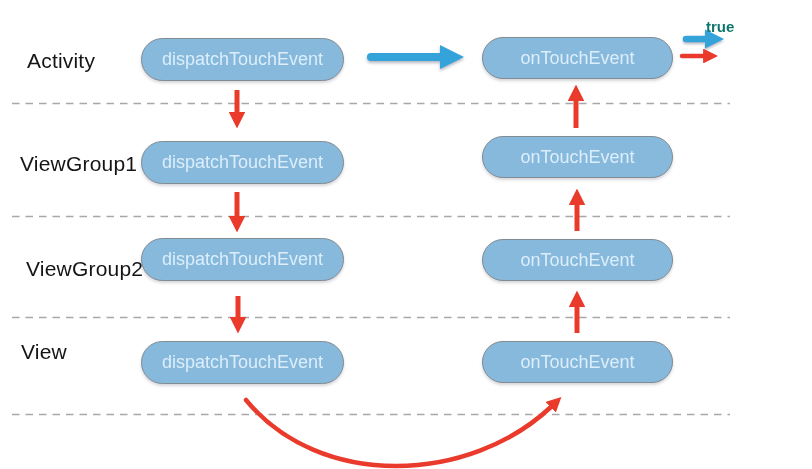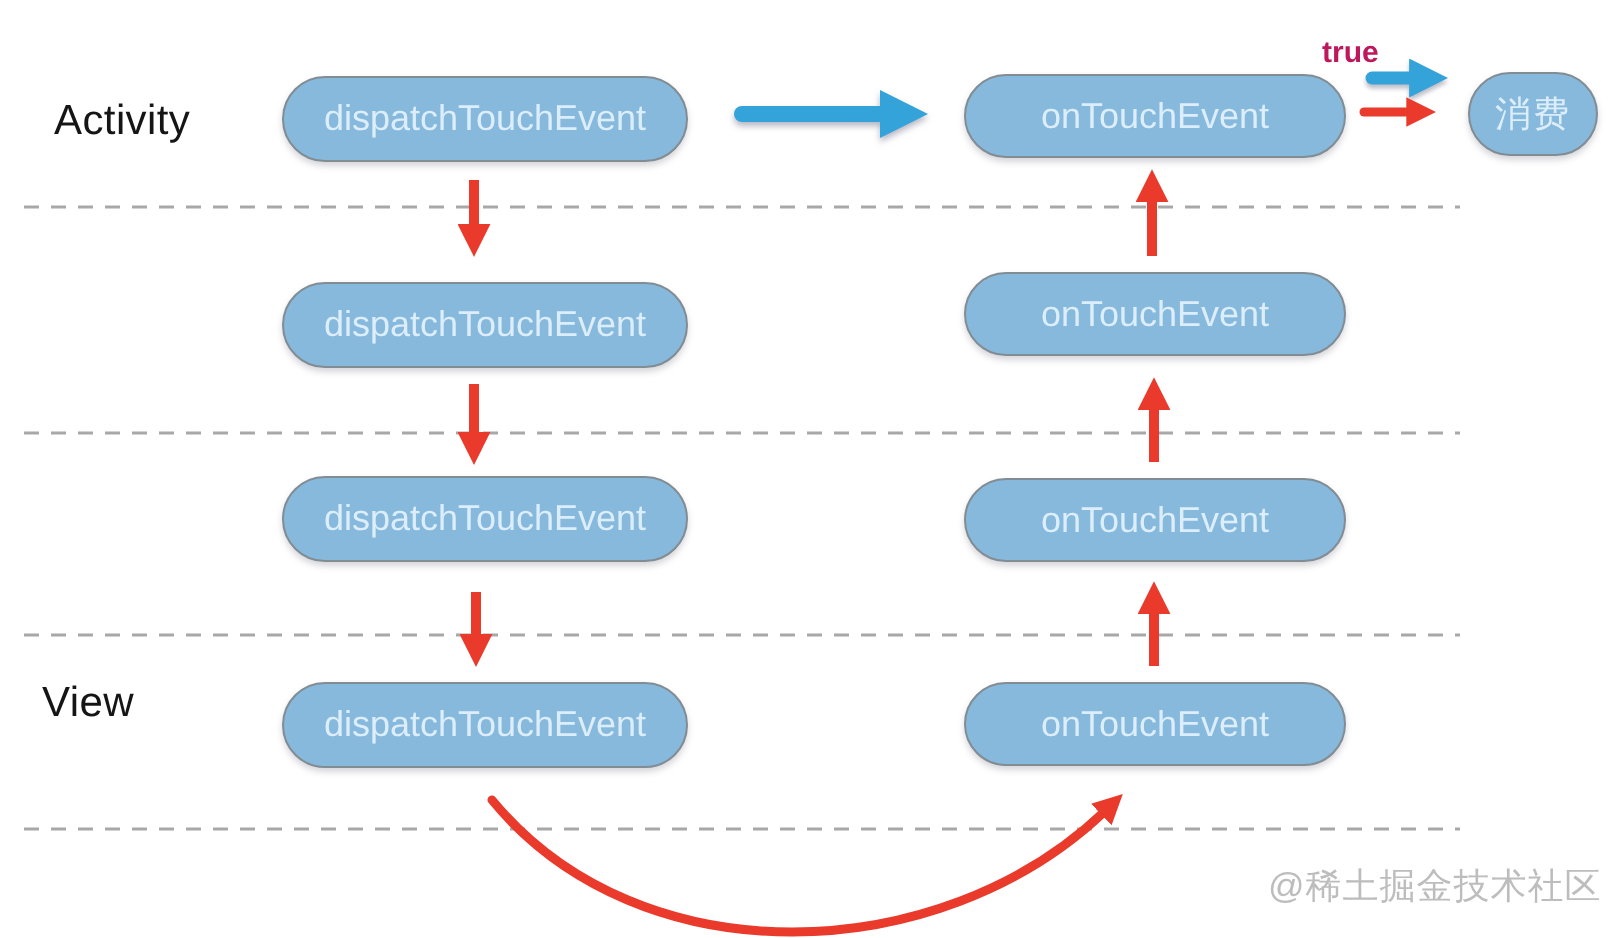--- a/index.html
+++ b/index.html
@@ -49,25 +49,25 @@
   .lbl-activity{left:27px;top:49px;}
   .lbl-vg1{left:20px;top:152px;}
   .lbl-vg2{left:26px;top:257px;}
   .lbl-view{left:21px;top:340px;}
   .pl-0{top:38px;}  .pr-0{top:37px;}
   .pl-1{top:141px;} .pr-1{top:136px;}
   .pl-2{top:238px;} .pr-2{top:239px;}
   .pl-3{top:341px;} .pr-3{top:341px;}
   .true-label{
     position:absolute;
-    left:661px;top:18px;
+    left:706px;top:18px;
     z-index:6;
     font-size:15px;
     font-weight:bold;
-    color:#be185d;
+    color:#0f766e;
   }
   .watermark{
     position:absolute;
     left:634px;top:431px;
     z-index:4;
     font-size:18px;
     color:var(--watermark);
     letter-spacing:.5px;
     white-space:nowrap;
   }
@@ -77,37 +77,37 @@
     z-index:3;
     pointer-events:none;
   }
 </style>
 </head>
 <body>
 
 <div class="canvas">
 
   <div class="row-label lbl-activity">Activity</div>
+  <div class="row-label lbl-vg1">ViewGroup1</div>
+  <div class="row-label lbl-vg2">ViewGroup2</div>
   <div class="row-label lbl-view">View</div>
 
   <div class="pill pill-left pl-0">dispatchTouchEvent</div>
   <div class="pill pill-left pl-1">dispatchTouchEvent</div>
   <div class="pill pill-left pl-2">dispatchTouchEvent</div>
   <div class="pill pill-left pl-3">dispatchTouchEvent</div>
 
   <div class="pill pill-right pr-0">onTouchEvent</div>
   <div class="pill pill-right pr-1">onTouchEvent</div>
   <div class="pill pill-right pr-2">onTouchEvent</div>
   <div class="pill pill-right pr-3">onTouchEvent</div>
 
-  <div class="pill pill-consume">消费</div>
 
   <div class="true-label">true</div>
 
-  <div class="watermark">@稀土掘金技术社区</div>
 
   <svg class="arrow-layer" width="812" height="469" viewBox="0 0 812 469">
     <defs>
       <marker id="headRed" viewBox="0 0 8 8" refX="1" refY="4" markerWidth="3.3" markerHeight="3.3" orient="auto" markerUnits="strokeWidth">
         <path d="M0,0 L8,4 L0,8 Z" style="fill:var(--red)"></path>
       </marker>
       <marker id="headBlue" viewBox="0 0 8 8" refX="1" refY="4" markerWidth="3" markerHeight="3" orient="auto" markerUnits="strokeWidth">
         <path d="M0,0 L8,4 L0,8 Z" style="fill:var(--blue)"></path>
       </marker>
     </defs>

